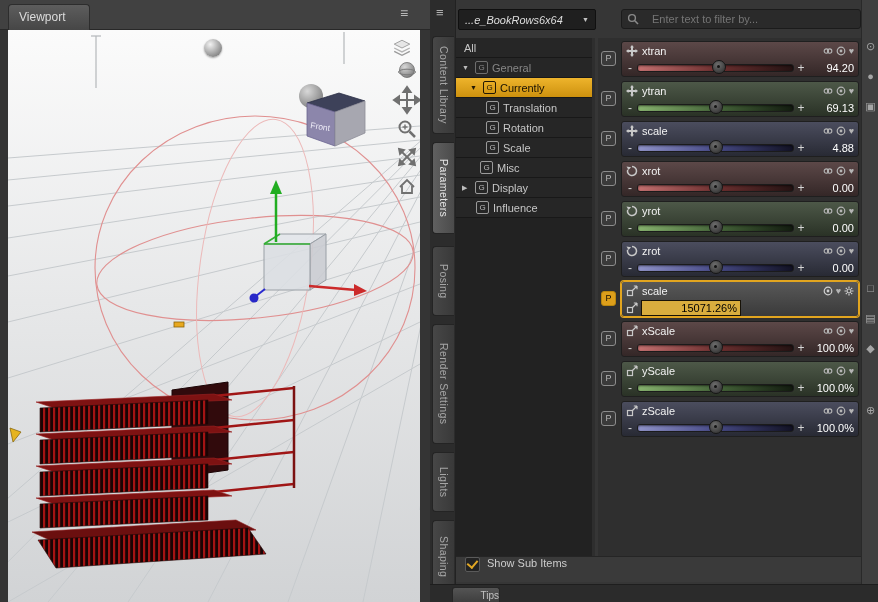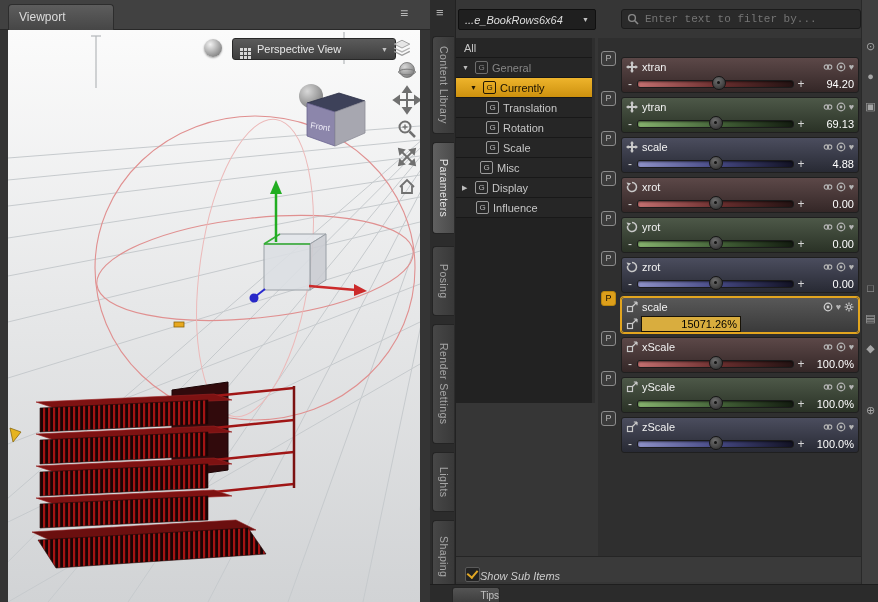--- a/index.html
+++ b/index.html
@@ -2,21 +2,21 @@
 <html><head>
 <meta charset="utf-8">
 <style>
   html,body{margin:0;padding:0;background:#2a2a2a;font-family:"Liberation Sans",sans-serif;}
   .stage{position:relative;width:878px;height:602px;background:#343434;overflow:hidden;
          -webkit-user-select:none;user-select:none;}
 
   
   .vp-tabbar{position:absolute;left:0;top:0;width:430px;height:30px;background:#414141;
              border-bottom:1px solid #282828;box-sizing:border-box;}
-  .vp-tab{position:absolute;left:8px;top:4px;width:106px;height:26px;box-sizing:border-box;
+  .vp-tab{position:absolute;left:8px;top:4px;width:82px;height:26px;box-sizing:border-box;
           background:linear-gradient(#5d5d5d,#464646);border:1px solid #2d2d2d;border-bottom:none;
           border-radius:4px 4px 0 0;color:#dcdcdc;font-size:12px;line-height:24px;padding-left:10px;}
   .vp-menu{position:absolute;left:400px;top:6px;color:#b8b8b8;font-size:14px;line-height:14px;}
   .viewport{position:absolute;left:8px;top:30px;width:412px;height:572px;background:#e9e9e9;}
   .vpsvg{position:absolute;left:0;top:0;width:412px;height:572px;display:block;}
   .sphere-btn{position:absolute;left:196px;top:9px;width:18px;height:18px;border-radius:50%;
               background:radial-gradient(circle at 35% 30%,#f2f2f2,#9c9c9c 60%,#636363);
               box-shadow:0 1px 2px rgba(0,0,0,.35);}
   .view-dd{position:absolute;left:224px;top:8px;width:164px;height:22px;box-sizing:border-box;
            background:linear-gradient(#5b5b5b,#3e3e3e);border:1px solid #282828;border-radius:3px;
@@ -40,42 +40,42 @@
   .rpanel{position:absolute;left:455px;top:0;width:423px;height:602px;background:#363636;
           border-left:1px solid #222;box-sizing:border-box;}
   .scene-dd{position:absolute;left:2px;top:9px;width:138px;height:21px;box-sizing:border-box;
             background:#1f1f1f;border:1px solid #101010;border-radius:2px;color:#dedede;font-size:11px;
             display:flex;align-items:center;padding:0 6px;gap:4px;}
   .scene-dd-label{overflow:hidden;white-space:nowrap;font-style:italic;}
   .filter{position:absolute;left:165px;top:9px;width:240px;height:20px;box-sizing:border-box;
           background:#2a2a2a;border:1px solid #1b1b1b;border-radius:3px;display:flex;align-items:center;
           padding:0 5px;gap:4px;}
   .filter-input{flex:1;background:transparent;border:none;outline:none;color:#bdbdbd;font-size:11px;
-                font-family:Liberation Mono, monospace;min-width:0;}
+                font-family:Liberation Sans, sans-serif;min-width:0;margin-left:7px;}
   .filter-input::placeholder{color:#757575;}
 
-  .navlist{position:absolute;left:0;top:38px;width:139px;height:365px;background:#222222;
+  .navlist{position:absolute;left:0;top:38px;width:139px;height:518px;background:#222222;
            border-right:3px solid #2e2e2e;box-sizing:border-box;}
   .nrow{display:flex;align-items:center;height:20px;box-sizing:border-box;border-bottom:1px solid #181818;
         background:#262626;color:#c6c6c6;font-size:11px;gap:4px;padding-left:8px;white-space:nowrap;overflow:hidden;}
   .arr{font-size:7px;color:#bcbcbc;width:9px;flex:0 0 auto;}
   .gicon{display:inline-block;width:11px;height:11px;border:1px solid #9a9a9a;border-radius:2px;
          font-size:8px;line-height:11px;text-align:center;color:#bdbdbd;flex:0 0 auto;}
   .dim{color:#868686;}
   .gicon.dim{border-color:#6e6e6e;color:#8a8a8a;}
   .nrow.sel{background:linear-gradient(#eeb42c,#cd910e);color:#181103;}
   .nrow.sel .arr{color:#211804;}
   .nrow.sel .gicon{border-color:#211804;color:#211804;}
 
   .sliders{position:absolute;left:142px;top:38px;width:263px;height:518px;background:#2f2f2f;}
   .prow{position:absolute;left:0;width:263px;height:38px;}
   .pbadge{position:absolute;left:3px;top:11px;width:15px;height:15px;box-sizing:border-box;
           border:1px solid #8c8c8c;border-radius:3px;background:#3a3a3a;color:#b8b8b8;
           font-size:9px;line-height:13px;text-align:center;}
-  .pblock{position:absolute;left:23px;top:17px;width:238px;height:36px;box-sizing:border-box;
+  .pblock{position:absolute;left:23px;top:1px;width:238px;height:36px;box-sizing:border-box;
           border:1px solid #1f1f1f;border-radius:3px;}
   .phead{height:16px;display:flex;align-items:center;padding:1px 4px 0 4px;gap:4px;}
   .tico{width:12px;height:12px;flex:0 0 auto;}
   .pname{color:#f2f2f2;font-size:11px;}
   .picons{margin-left:auto;display:flex;align-items:center;gap:3px;}
   .ic{width:10px;height:10px;display:block;}
   .hrt{color:#b5b5b5;font-size:9px;line-height:10px;}
   .pslide{height:17px;display:flex;align-items:center;padding:0 4px;gap:3px;}
   .pm{color:#d6d6d6;font-size:12px;width:8px;text-align:center;line-height:12px;}
   .track{position:relative;flex:1;height:6px;border-radius:3px;border:1px solid #1b1b1b;
@@ -91,21 +91,21 @@
   .gray .pblock{background:linear-gradient(#565656,#333333);}
   .red .track{background:linear-gradient(90deg,#c47070,#6e3030 50%,#241313);}
   .green .track{background:linear-gradient(90deg,#86b26e,#46663a 50%,#131c10);}
   .blue .track{background:linear-gradient(90deg,#8f92c8,#474a86 50%,#121224);}
   .sel-row .pblock{border-color:#e2a51f;box-shadow:0 0 0 1px #e2a51f;background:linear-gradient(#585858,#3a3a3a);}
   .sel-row .pbadge{background:#dd9f1b;border-color:#b8860e;color:#171000;}
   .pedit{width:100px;height:16px;box-sizing:border-box;background:#d9ad3e;border:1px solid #171207;
          color:#000;font-size:11px;font-family:"Liberation Sans",sans-serif;text-align:right;padding:0 3px;}
 
   .showsub{position:absolute;left:0;top:556px;width:405px;height:26px;background:#3a3a3a;
-           border-top:1px solid #252525;display:flex;align-items:flex-end;padding-left:9px;box-sizing:border-box;font-style:italic;}
+           border-top:1px solid #252525;display:flex;align-items:flex-start;gap:7px;padding-left:9px;box-sizing:border-box;}
   .cbox{position:relative;width:13px;height:13px;background:#232323;border:1px solid #5a5a5a;border-radius:2px;flex:0 0 auto;}
   .cbox::after{content:"";position:absolute;left:3px;top:0;width:5px;height:8px;
                border-right:2px solid #e2a825;border-bottom:2px solid #e2a825;transform:rotate(40deg);}
   .cblabel{color:#cccccc;font-size:11px;}
 
   .rstrip{position:absolute;left:405px;top:0;width:18px;height:602px;background:#3f3f3f;
           border-left:1px solid #292929;box-sizing:border-box;}
   .rstrip span{position:absolute;left:0;width:17px;text-align:center;color:#a5a5a5;font-size:11px;}
 
   
@@ -257,25 +257,20 @@
       </g>
       <g fill="none" stroke="#707070" stroke-width="1.8">
         <path d="M392 157l7-7 7 7"></path>
           <path d="M394 156v7h10v-7"></path>
       </g>
 
       <path d="M2 398 L13 402 L5 412 Z" fill="#e6b41f" stroke="#8a6a10" stroke-width="0.8"></path>
     </svg>
 
     <div class="sphere-btn"></div>
-    <div class="view-dd">
-      <span class="grid-ic"></span>
-      <span>Perspective View</span>
-      <span class="dd-caret">▼</span>
-    </div>
     <div class="layers-btn">
       <svg width="20" height="18" viewBox="0 0 18 16">
         <path d="M9 1l7 3.5L9 8 2 4.5z" fill="#e6e6e6" stroke="#9a9a9a" stroke-width="0.8"></path>
         <path d="M2 8l7 3.5L16 8" fill="none" stroke="#b4b4b4" stroke-width="1.2"></path>
         <path d="M2 11l7 3.5 7-3.5" fill="none" stroke="#9a9a9a" stroke-width="1.2"></path>
       </svg>
     </div>
   </div>
 
   <div class="tabstrip">

